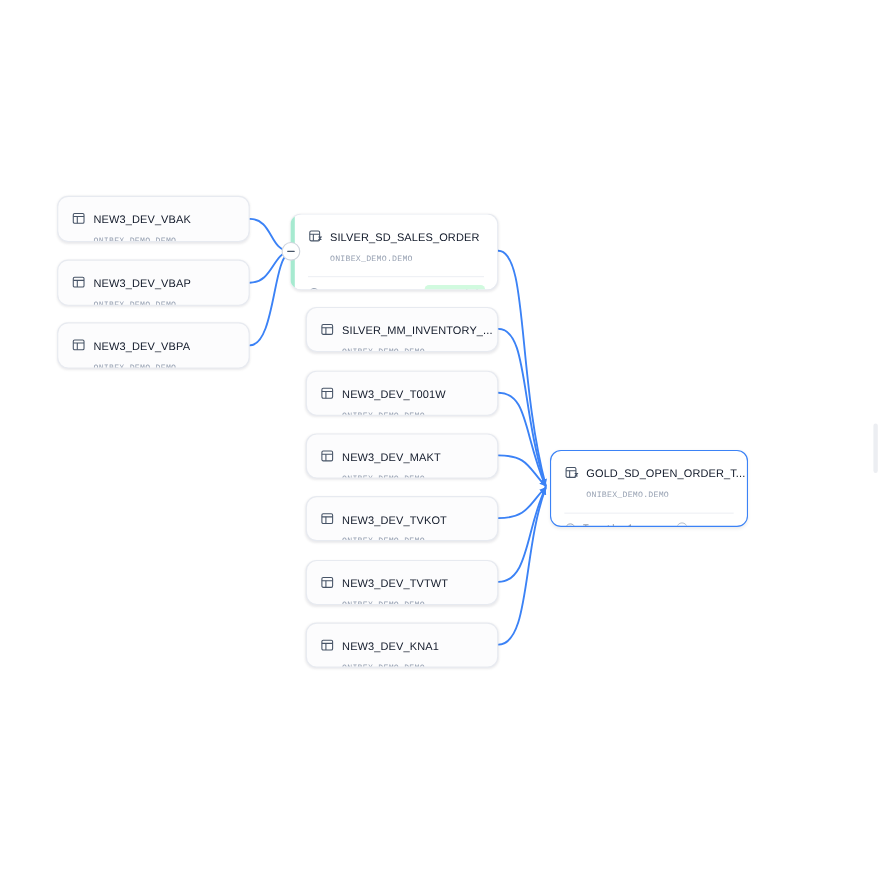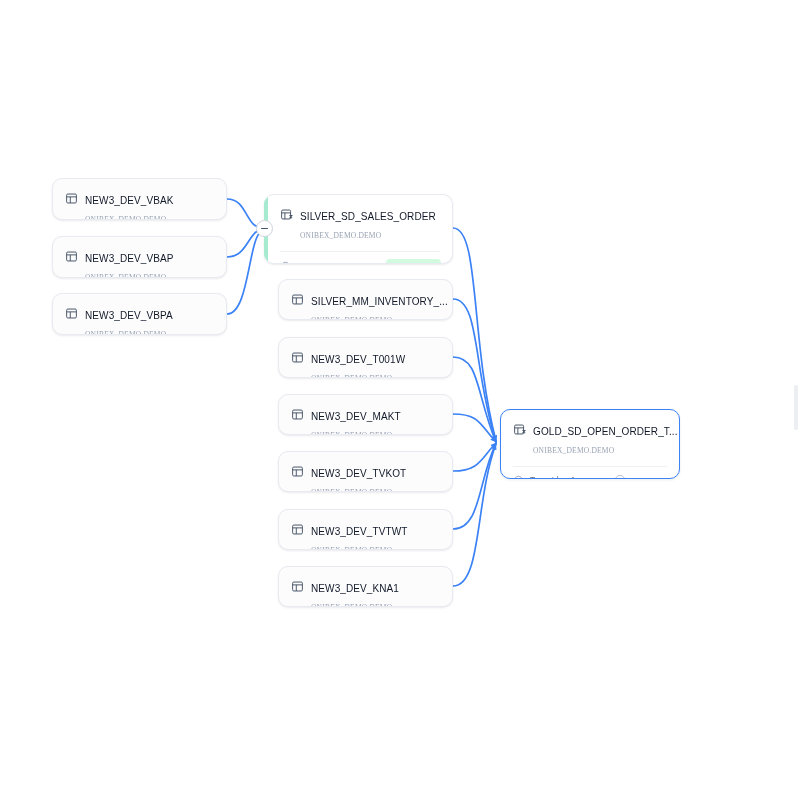--- a/index.html
+++ b/index.html
@@ -53,21 +53,21 @@
     font-size:10px;
     line-height:14px;
     color:#101828;
     letter-spacing:.1px;
     white-space:nowrap;
     overflow:hidden;
     text-overflow:ellipsis;
   }
   .node-sub{
     margin-top:6px;
-    font-family:Liberation Serif, serif;
+    font-family:Liberation Mono, monospace;
     font-size:7.5px;
     line-height:10px;
     letter-spacing:.2px;
     color:#98a2b3;
     white-space:nowrap;
     overflow:hidden;
     text-overflow:ellipsis;
   }
 
   .node-div{

